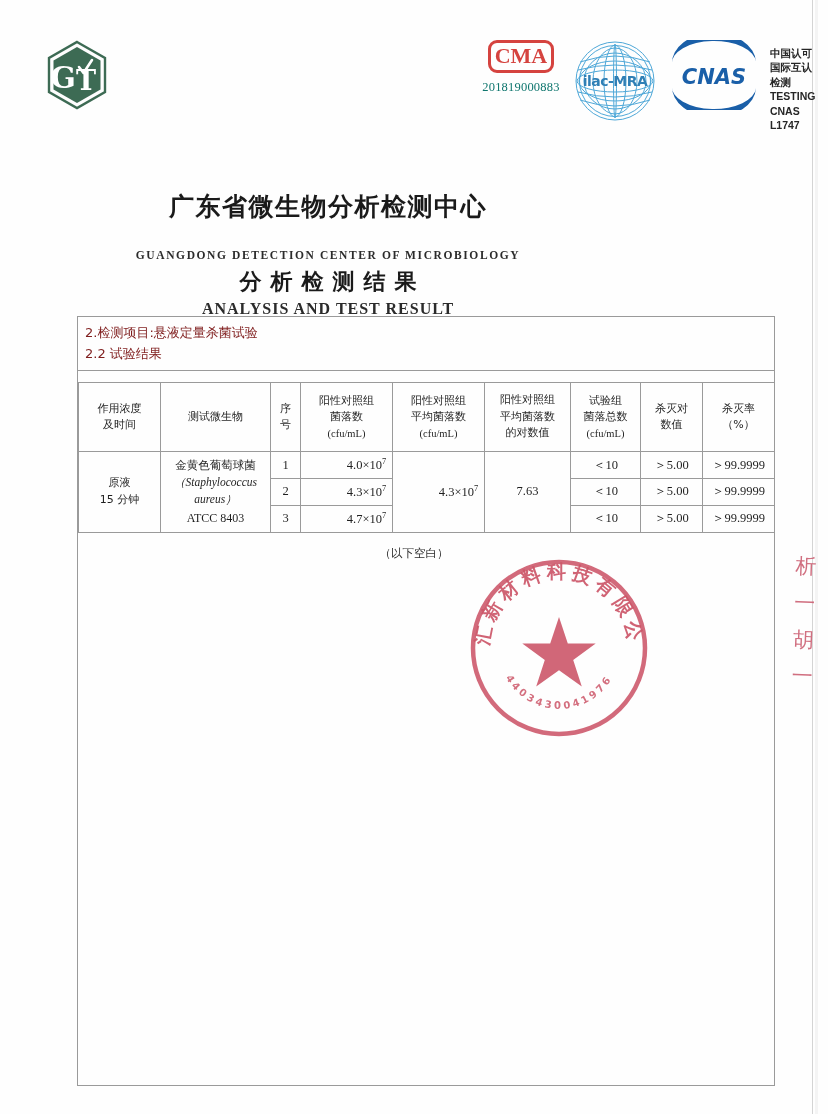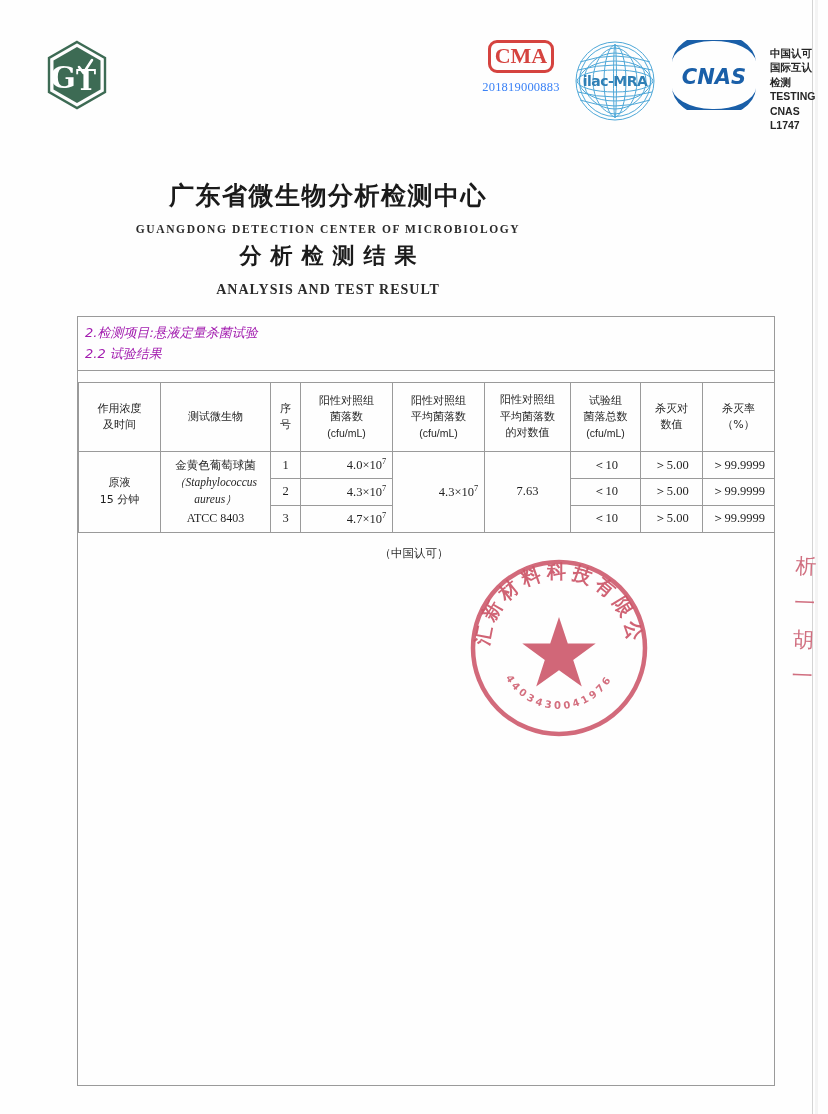--- a/index.html
+++ b/index.html
@@ -33,71 +33,71 @@
     font-family:"Liberation Serif","DejaVu Serif",serif;
     font-size:20px;color:#2a2a2a;letter-spacing:.4px;margin-top:3px;
   }
 
   .certs{position:absolute;left:480px;top:40px;height:86px;display:flex;align-items:flex-start;}
 
   .cma{position:relative;width:88px;text-align:center;}
   .cma-mark{font-family:Liberation Serif, serif;
     font-size:22px;font-weight:700;color:#d5433f;letter-spacing:0px;
     border:3px solid #d5433f;border-radius:9px;padding:1px 4px 3px 4px;display:inline-block;line-height:1.05;}
-  .cma-num{margin-top:7px;font-family:"Liberation Serif",serif;font-size:12.5px;color:#3b82f6;letter-spacing:.2px;}
+  .cma-num{margin-top:7px;font-family:"Liberation Serif",serif;font-size:12.5px;color:#0f766e;letter-spacing:.2px;}
 
   .ilac{position:relative;width:82px;height:82px;margin-left:12px;}
   .ilac svg{display:block;}
 
   .cnas{position:relative;margin-left:10px;width:96px;height:85px;}
   .cnas svg{display:block;}
 
   .cnas-txt{margin-left:8px;padding-top:6px;
     font-family:Liberation Sans, sans-serif;
     font-size:10.5px;line-height:1.38;color:#262626;font-weight:700;}
 
   
-  .titles{position:absolute;left:0;top:179px;width:656px;text-align:center;}
+  .titles{position:absolute;left:0;top:190px;width:656px;text-align:center;}
   .t-cn-1{font-family:"DejaVu Sans","Liberation Sans",sans-serif;
     font-size:25px;font-weight:700;letter-spacing:1.5px;color:#1a1a1a;}
   .t-en-1{font-family:"Liberation Serif","DejaVu Serif",serif;
-    font-size:11.5px;font-weight:700;letter-spacing:1.6px;color:#2b2b2b;margin-top:11px;}
+    font-size:11.5px;font-weight:700;letter-spacing:1.6px;color:#2b2b2b;margin-top:26px;}
   .t-cn-2{font-family:"DejaVu Sans","Liberation Sans",sans-serif;
     font-size:22px;font-weight:700;letter-spacing:9px;color:#1a1a1a;margin-top:6px;
     text-indent:9px;}
   .t-en-2{font-family:"Liberation Serif","DejaVu Serif",serif;
-    font-size:14px;font-weight:700;letter-spacing:1px;color:#2b2b2b;margin-top:11px;}
+    font-size:16px;font-weight:700;letter-spacing:1px;color:#2b2b2b;margin-top:3px;}
 
   
   .report-no{position:absolute;left:78px;top:295px;
     font-family:"DejaVu Sans","Liberation Sans",sans-serif;
     font-size:13.5px;color:#1f1f1f;white-space:nowrap;}
   .report-no .rn-val{font-family:"Liberation Serif","DejaVu Serif",serif;font-size:14px;letter-spacing:.3px;}
 
   
   .frame{position:absolute;left:77px;top:316px;width:698px;height:770px;
     border:1px solid #9a9a9a;box-sizing:border-box;background:transparent;}
 
   .notes{position:absolute;left:78px;top:317px;width:696px;
     border-bottom:1px solid #9a9a9a;box-sizing:border-box;padding:5px 0 6px 7px;}
   .note-line{font-family:"DejaVu Sans","Liberation Sans",sans-serif;
-    font-size:13px;line-height:1.62;color:#a21caf;white-space:nowrap;font-style:italic;}
+    font-size:13px;line-height:1.62;color:#7f1d1d;white-space:nowrap;}
 
   
   table.results{position:absolute;left:78px;top:382px;width:696px;
     border-collapse:collapse;table-layout:fixed;}
   table.results td{
     border:1px solid #9a9a9a;
     text-align:center;vertical-align:middle;
     font-family:"DejaVu Sans","Liberation Sans",sans-serif;
     font-size:11px;color:#1f1f1f;line-height:1.5;
     padding:3px 1px;
   }
   table.results td.hd{height:62px;}
-  table.results td .sub{font-family:Liberation Sans, sans-serif;font-size:10.5px;}
+  table.results td .sub{font-family:Liberation Serif, serif;font-size:10.5px;}
   table.results td.num{font-family:"Liberation Serif","DejaVu Serif",serif;font-size:12.5px;}
   table.results td.num sup{font-size:8.5px;}
   .sci{white-space:nowrap;margin-left:40px;}
   .org-cn{font-size:11.5px;}
   .org-it{font-family:"Liberation Serif","DejaVu Serif",serif;font-style:italic;font-size:11.5px;}
   .org-atcc{font-family:"Liberation Serif","DejaVu Serif",serif;font-size:12px;font-style:normal;}
   .cond{font-size:11.5px;line-height:1.75;}
   .cond .c2{font-family:"DejaVu Sans","Liberation Sans",sans-serif;}
 
   
@@ -291,21 +291,21 @@
         <td class="num">
           <span class="sci"><span>4.7</span><span>×10</span><sup>7</sup></span>
         </td>
         <td class="num">＜10</td>
         <td class="num">＞5.00</td>
         <td class="num">＞99.9999</td>
       </tr>
     </tbody>
   </table>
 
-  <div class="blank-note">（中国认可）</div>
+  <div class="blank-note">（以下空白）</div>
 
   <div class="seal">
     <svg width="182" height="182" viewBox="0 0 182 182">
       <defs>
         <path id="sealTop" d="M 21 91 A 70 70 0 0 1 161 91"></path>
         <path id="sealBot" d="M 30 91 A 61 61 0 0 0 152 91"></path>
       </defs>
       <circle cx="91" cy="91" r="86" fill="none" stroke="#c8485c" stroke-width="4.5" opacity="0.88"></circle>
       <polygon points="91,60 99.8,86.5 127.7,86.5 105.2,103 113.8,129.5 91,113.2 68.2,129.5 76.8,103 54.3,86.5 82.2,86.5" fill="#c8485c" opacity="0.9"></polygon>
       <text font-family="DejaVu Sans, sans-serif" font-size="19" font-weight="bold" fill="#c8485c" opacity="0.92" letter-spacing="5">

